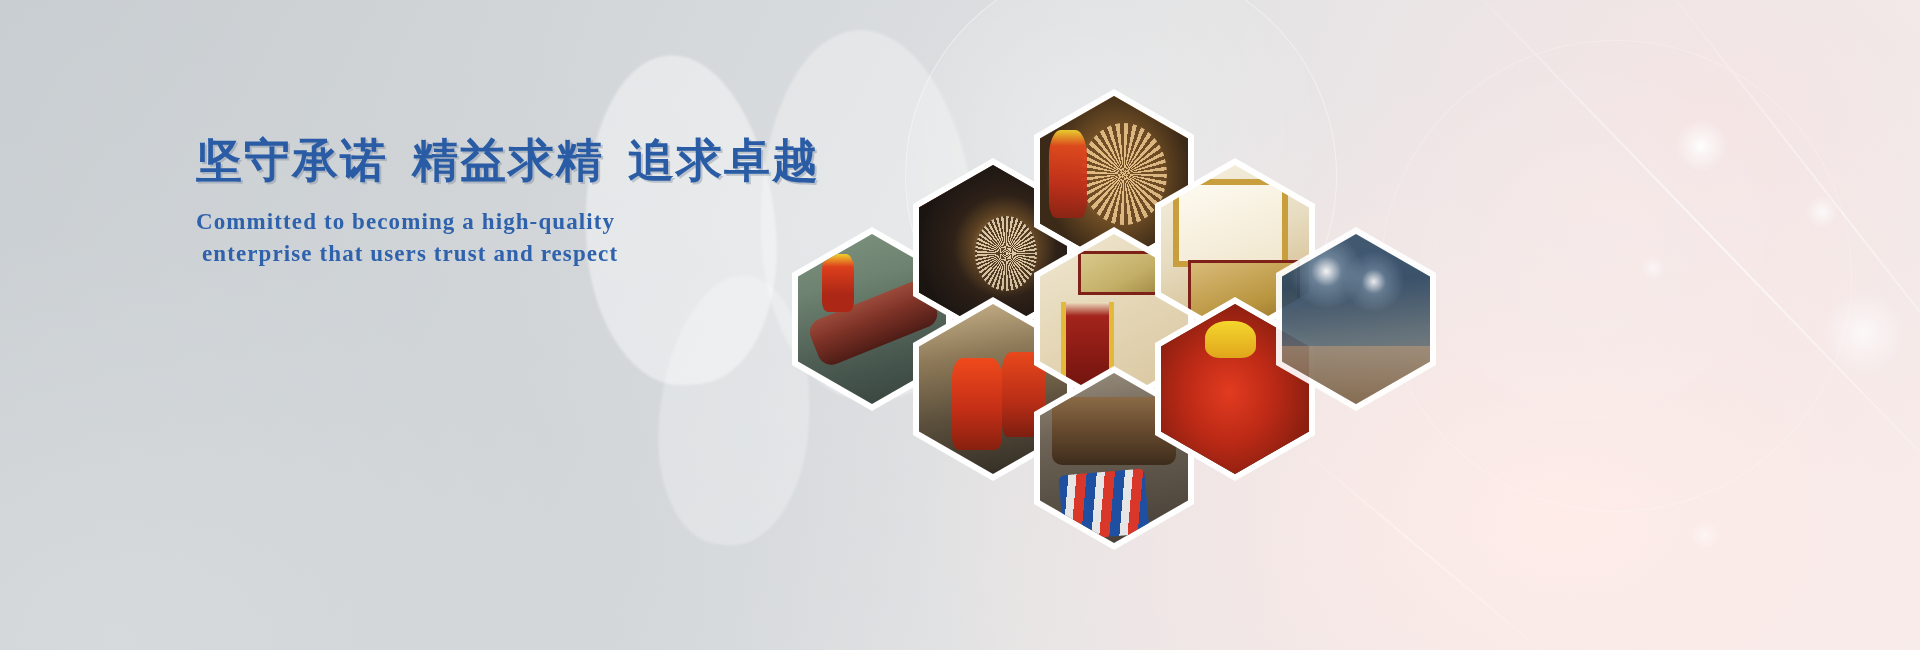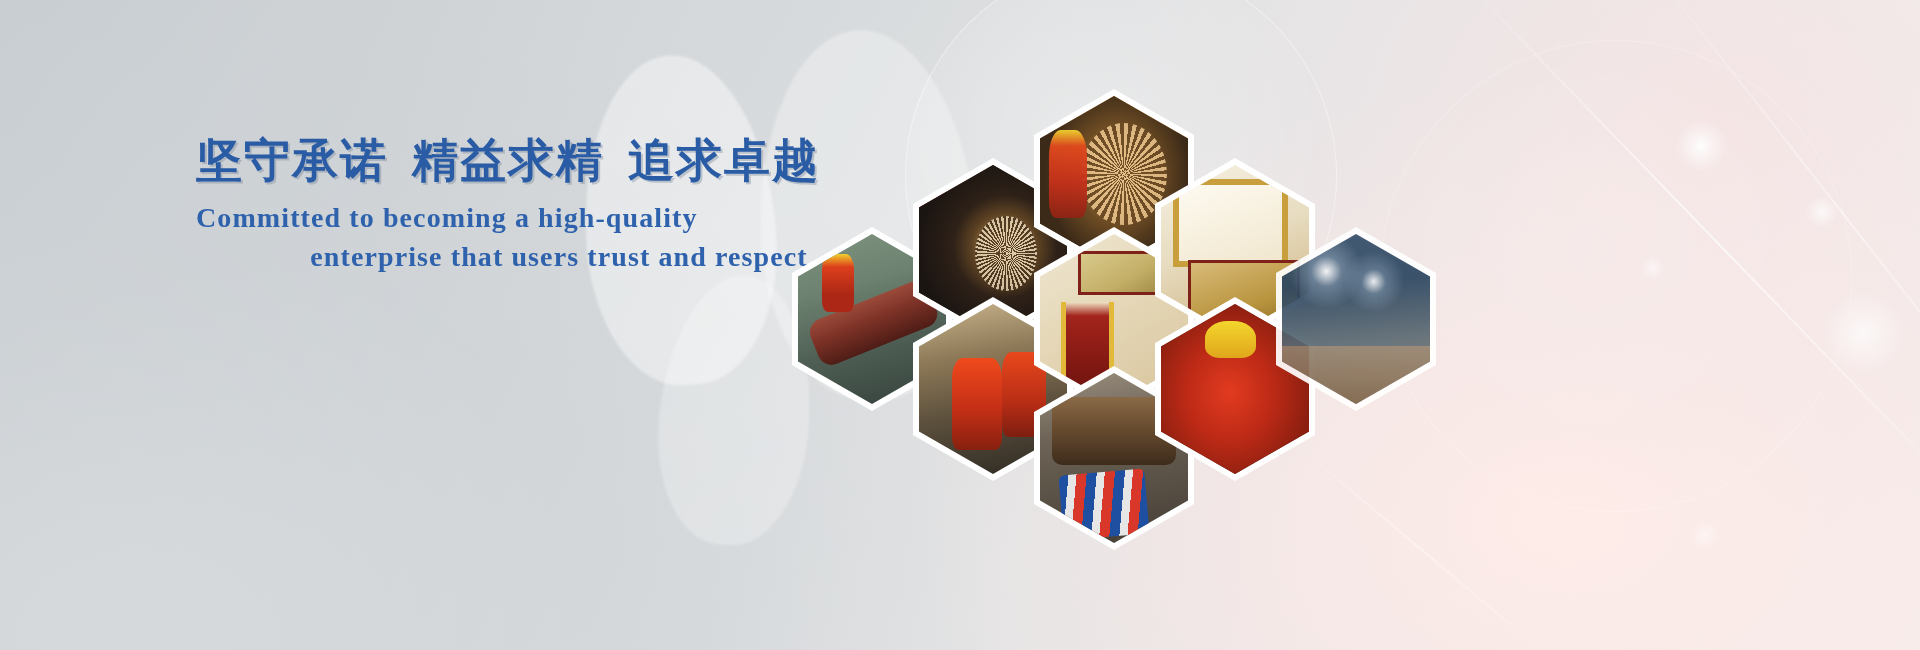--- a/index.html
+++ b/index.html
@@ -70,25 +70,25 @@
     text-shadow:2px 2px 0 rgba(120,135,155,0.40);
   }
   .headline .gap{display:inline-block;width:24px;}
   .subline{
     margin-top:22px;font-size:24px;font-weight:bold;color:#2a5ca6;
     letter-spacing:1.5px;white-space:nowrap;
     text-shadow:1px 1px 0 rgba(140,152,168,0.30);
   }
   .subline .hl{color:#f2871b;}
   .en{
-    margin-top:12px;font-family:"Liberation Serif","DejaVu Serif",serif;
-    font-size:28px;font-weight:bold;color:#2f62ac;letter-spacing:1.1px;
+    margin-top:20px;font-family:"Liberation Serif","DejaVu Serif",serif;
+    font-size:23px;font-weight:bold;color:#2f62ac;letter-spacing:1.1px;
     line-height:1.42;
   }
-  .en .l2{padding-left:6px;display:block;text-align:center;}
+  .en .l2{padding-left:6px;display:block;}
 
   
   #hexes{position:absolute;left:770px;top:55px;width:660px;height:460px;}
   .hex{
     position:absolute;width:160px;height:184px;
     clip-path:polygon(50% 0%,100% 25%,100% 75%,50% 100%,0% 75%,0% 25%);
     background:#ffffff;
     filter:drop-shadow(0 3px 6px rgba(100,110,125,0.35));
   }
   .hex .inner{

